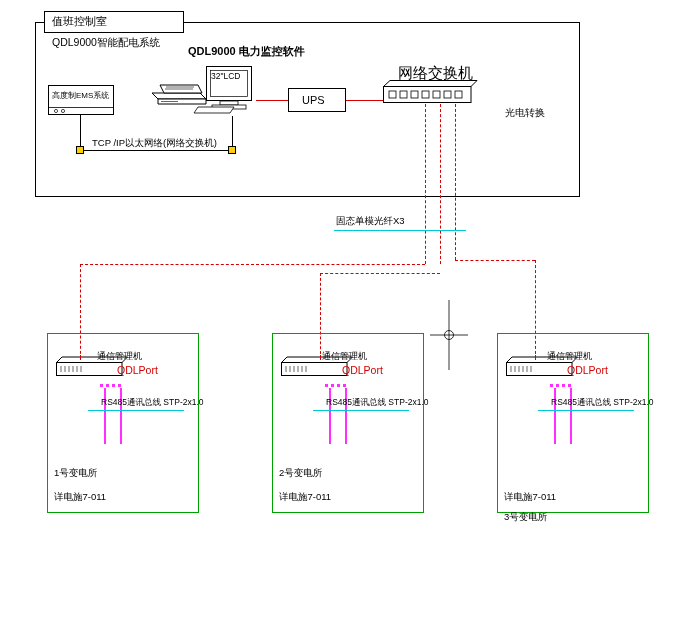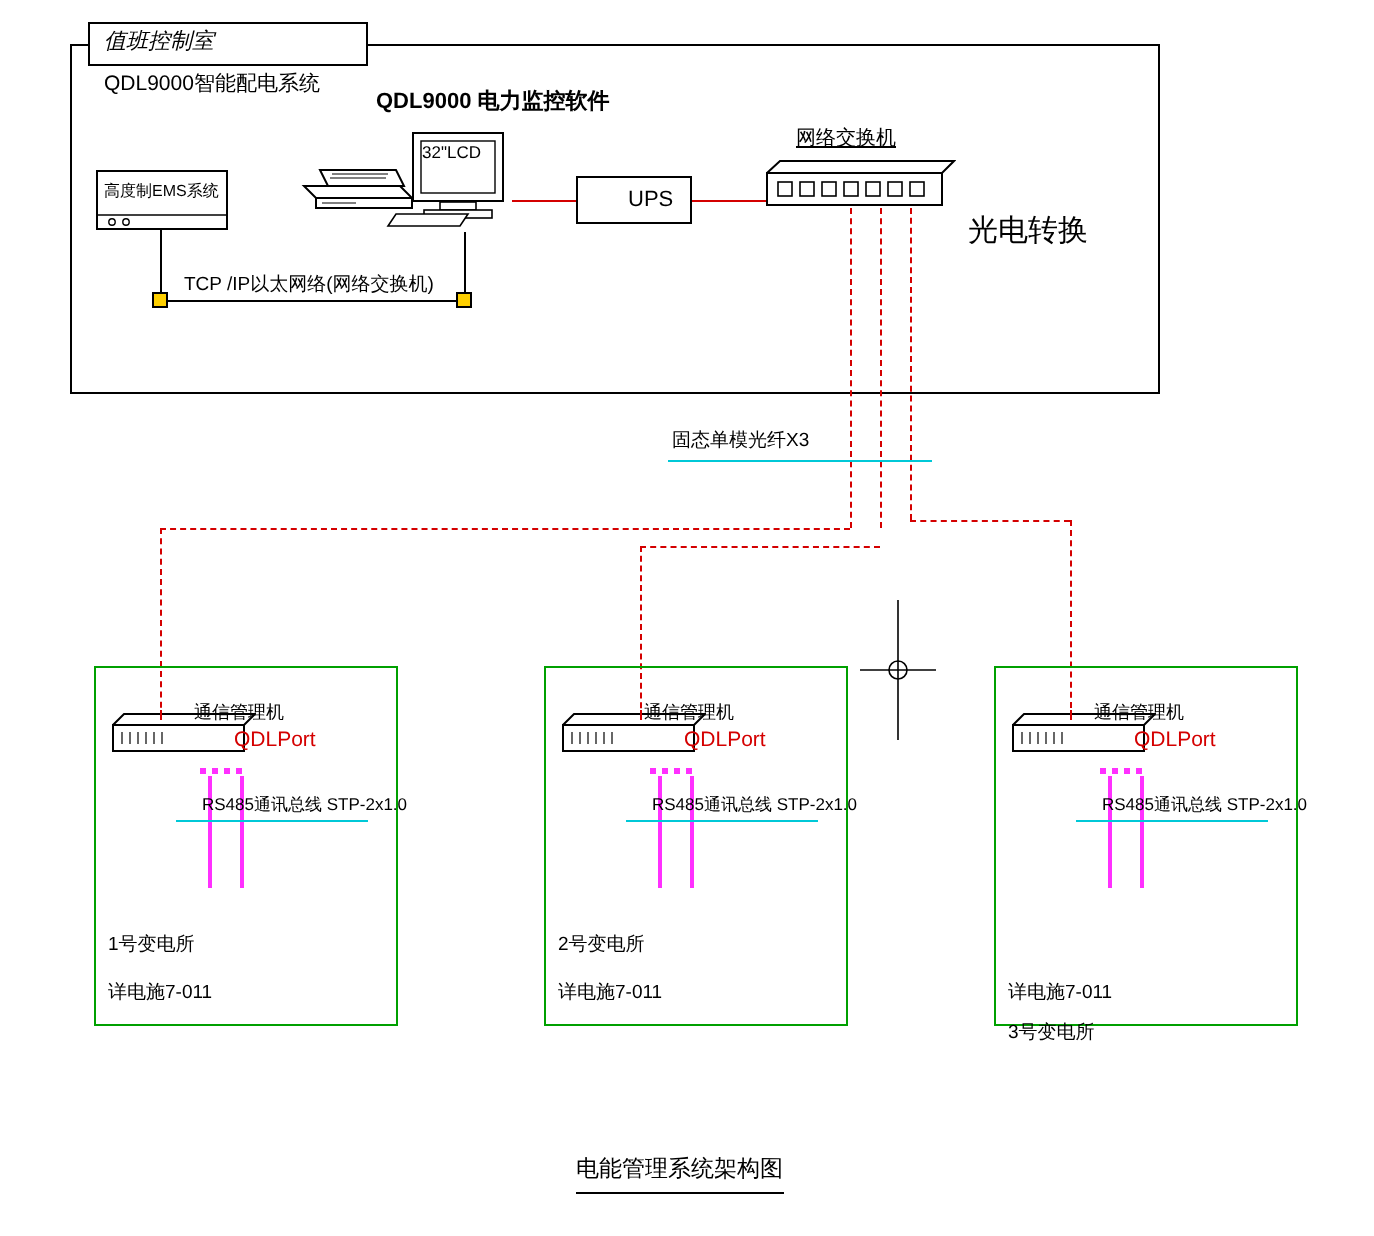--- a/index.html
+++ b/index.html
@@ -48,21 +48,21 @@
   svg { display: block; }
 </style>
 </head>
 <body>
 
 <div id="canvas">
 
   <div class="box" style="left:35px; top:22px; width:545px; height:175px;"></div>
 
   <div class="box" style="left:44px; top:11px; width:140px; height:22px; background:#ffffff;"></div>
-  <div class="txt" style="left:52px; top:16px; font-size:11px;font-style:italic;">值班控制室</div>
+  <div class="txt" style="left:52px; top:16px; font-size:11px;">值班控制室</div>
 
   <div class="txt" style="left:52px; top:37px; font-size:10.5px;">QDL9000智能配电系统</div>
 
   <div class="txt" style="left:188px; top:46px; font-size:11px;font-weight:bold;">QDL9000 电力监控软件</div>
 
   <div class="abs" style="left:48px; top:85px;">
     <svg width="66" height="30" viewBox="0 0 66 30">
       <rect x="0.5" y="0.5" width="65" height="29" fill="none" stroke="#000" stroke-width="1"></rect>
       <line x1="0.5" y1="22.5" x2="65.5" y2="22.5" stroke="#000" stroke-width="0.8"></line>
       <circle cx="8" cy="26" r="1.6" fill="none" stroke="#000" stroke-width="0.7"></circle>
@@ -92,39 +92,39 @@
   </div>
   <div class="txt" style="left:211px; top:72px; font-size:8.5px;">32"LCD</div>
 
   <div class="abs" style="left:192px; top:104px;">
     <svg width="44" height="12" viewBox="0 0 44 12">
       <polygon points="2,9 38,9 42,3 6,3" fill="#ffffff" stroke="#000" stroke-width="0.8"></polygon>
     </svg>
   </div>
 
   <div class="box" style="left:288px; top:88px; width:58px; height:24px;"></div>
-  <div class="txt" style="left:302px; top:95px; font-size:11px;margin-left:12px;">UPS</div>
+  <div class="txt" style="left:302px; top:95px; font-size:11px;">UPS</div>
 
   <div class="redh-solid" style="left:256px; top:100px; width:32px;"></div>
 
   <div class="abs" style="left:383px; top:78px;">
     <svg width="95" height="26" viewBox="0 0 95 26">
       <polygon points="0.5,8.5 88,8.5 94,2.5 7,2.5" fill="#ffffff" stroke="#000" stroke-width="1"></polygon>
       <rect x="0.5" y="8.5" width="87.5" height="16" fill="#ffffff" stroke="#000" stroke-width="1"></rect>
       <rect x="6" y="13" width="7" height="7" fill="none" stroke="#000" stroke-width="0.8"></rect>
       <rect x="17" y="13" width="7" height="7" fill="none" stroke="#000" stroke-width="0.8"></rect>
       <rect x="28" y="13" width="7" height="7" fill="none" stroke="#000" stroke-width="0.8"></rect>
       <rect x="39" y="13" width="7" height="7" fill="none" stroke="#000" stroke-width="0.8"></rect>
       <rect x="50" y="13" width="7" height="7" fill="none" stroke="#000" stroke-width="0.8"></rect>
       <rect x="61" y="13" width="7" height="7" fill="none" stroke="#000" stroke-width="0.8"></rect>
       <rect x="72" y="13" width="7" height="7" fill="none" stroke="#000" stroke-width="0.8"></rect>
     </svg>
   </div>
-  <div class="txt" style="left:398px; top:65px; font-size:10px;text-decoration:underline;">网络交换机</div>
-  <div class="txt" style="left:484px; top:108px; font-size:15px;">光电转换</div>
+  <div class="txt" style="left:398px; top:65px; font-size:15px;">网络交换机</div>
+  <div class="txt" style="left:505px; top:108px; font-size:10px;">光电转换</div>
 
   <div class="redh-solid" style="left:346px; top:100px; width:37px;"></div>
 
   <div class="hline" style="left:80px; top:150px; width:152px;"></div>
   <div class="vline" style="left:80px; top:115px; height:35px;"></div>
   <div class="vline" style="left:232px; top:116px; height:34px;"></div>
 
   <div class="box" style="left:76px; top:146px; width:8px; height:8px; background:#ffd000; border-color:#000;"></div>
   <div class="box" style="left:228px; top:146px; width:8px; height:8px; background:#ffd000; border-color:#000;"></div>
   <div class="txt" style="left:92px; top:138px; font-size:9.5px;">TCP /IP以太网络(网络交换机)</div>
@@ -254,15 +254,14 @@
   <div class="magv" style="left:554px; top:388px; height:56px;"></div>
   <div class="magv" style="left:570px; top:388px; height:56px;"></div>
   <div class="cyanh" style="left:538px; top:410px; width:96px;"></div>
   <div class="txt" style="left:551px; top:398px; font-size:8.5px;">RS485通讯总线 STP-2x1.0</div>
 
   <div class="txt" style="left:504px; top:468px; font-size:9.5px;margin-top:44px;">3号变电所</div>
   <div class="txt" style="left:504px; top:492px; font-size:9.5px;">详电施7-011</div>
 
   <div class="redv" style="left:535px; top:355px; height:5px;"></div>
 
-  <div class="txt title-u" style="left:288px; top:580px; font-size:11.5px; padding-bottom:4px;">电能管理系统架构图</div>
 
 </div>
 
 </body></html>

